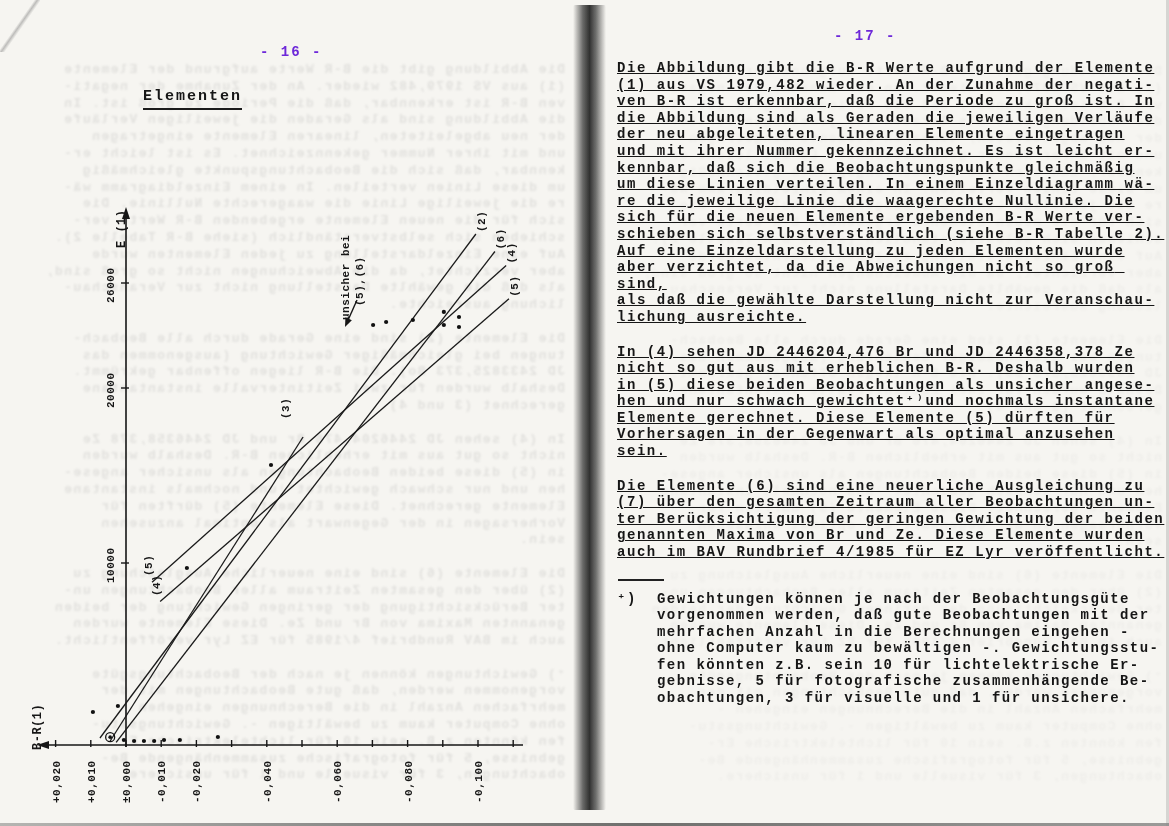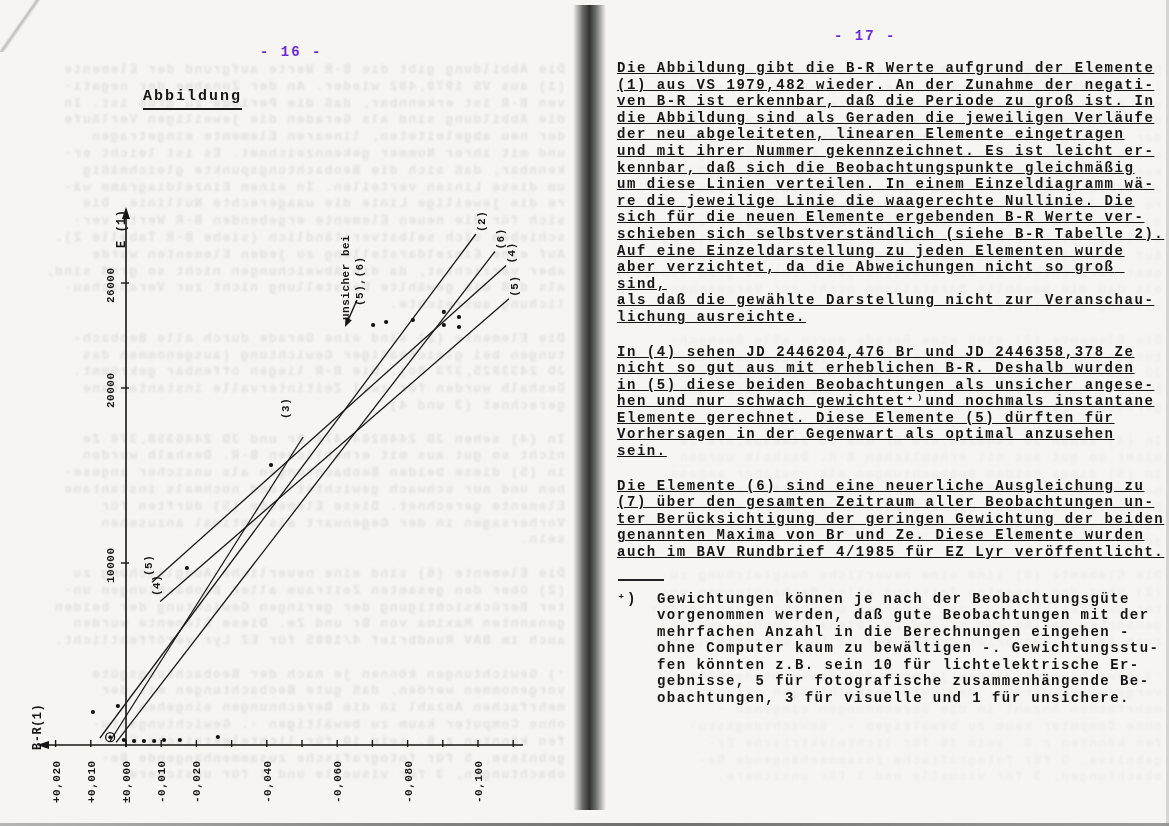--- a/index.html
+++ b/index.html
@@ -71,21 +71,21 @@
 auch im BAV Rundbrief 4/1985 für EZ Lyr veröffentlicht.
 
 ⁺) Gewichtungen können je nach der Beobachtungsgüte
 vorgenommen werden, daß gute Beobachtungen mit der
 mehrfachen Anzahl in die Berechnungen eingehen -
 ohne Computer kaum zu bewältigen -. Gewichtungsstu-
 fen könnten z.B. sein 10 für lichtelektrische Er-
 gebnisse, 5 für fotografische zusammenhängende Be-
 obachtungen, 3 für visuelle und 1 für unsichere.</div>
     <div class="pagenum pagenum-left">- 16 -</div>
-    <div class="fig-label">Abbildung</div>
+    <div class="fig-label">Elementen</div>
     <svg id="chart" class="chart-svg" width="585" height="826" viewBox="0 0 585 826">
         <line x1="126" y1="747" x2="126" y2="216" stroke="#161616" stroke-width="1.6"></line>
         <polygon points="126,207 122,219 130,219" fill="#161616"></polygon>
         <text transform="translate(125,248) rotate(-90)" font-size="12" font-family="&quot;Liberation Mono&quot;,monospace" font-weight="700" fill="#161616" letter-spacing="0.5">E (1)</text>
         <line x1="46" y1="745" x2="523" y2="745" stroke="#161616" stroke-width="1.6"></line>
         <polygon points="37,745 49,741 49,749" fill="#161616"></polygon>
         <text transform="translate(41,750) rotate(-90)" font-size="12" font-family="&quot;Liberation Mono&quot;,monospace" font-weight="700" fill="#161616" letter-spacing="0.5">B-R(1)</text>
         <line x1="55.599999999999994" y1="740" x2="55.599999999999994" y2="747" stroke="#161616" stroke-width="1.4"></line>
         <text transform="translate(59.599999999999994,803) rotate(-90)" font-size="11" font-family="&quot;Liberation Mono&quot;,monospace" font-weight="700" fill="#161616" letter-spacing="0.5">+0,020</text>
         <line x1="90.8" y1="740" x2="90.8" y2="747" stroke="#161616" stroke-width="1.4"></line>

